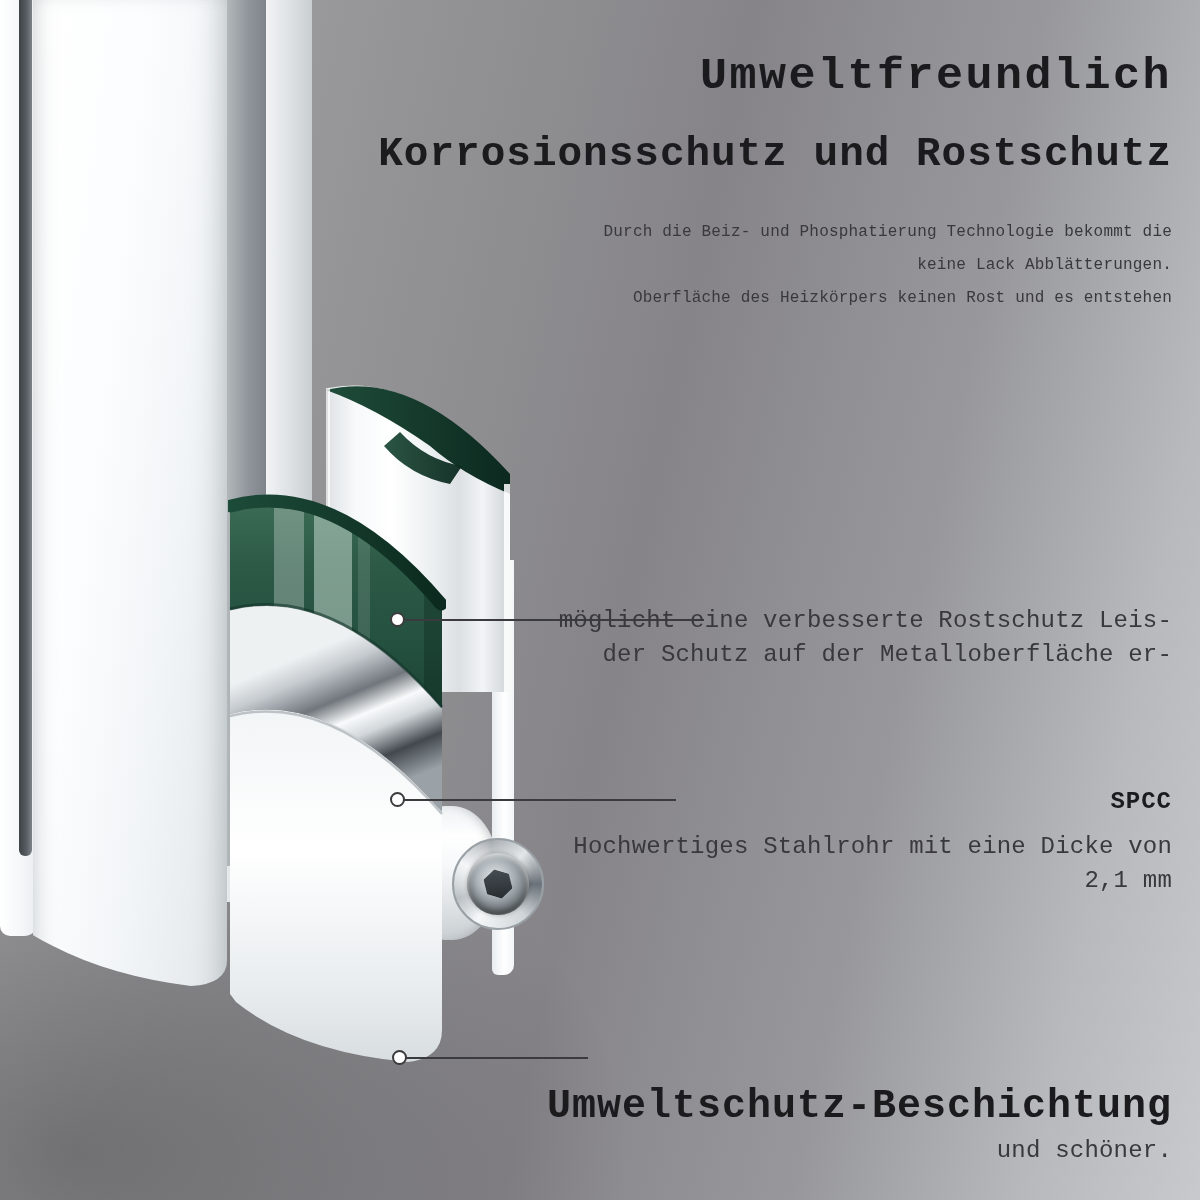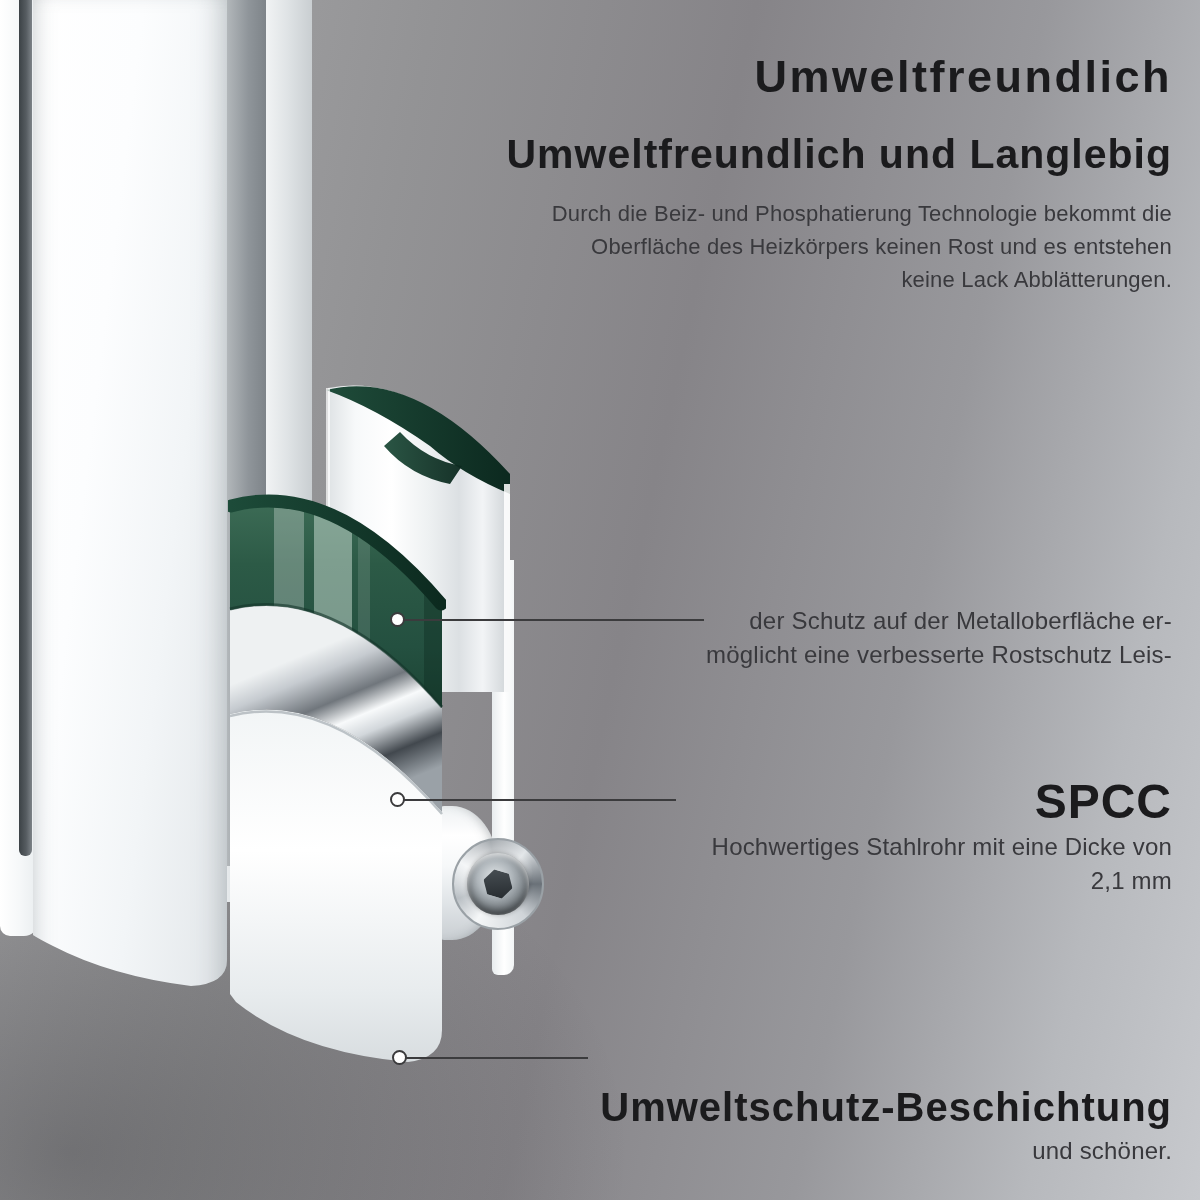--- a/index.html
+++ b/index.html
@@ -1,18 +1,18 @@
 <!DOCTYPE html>
 <html><head>
 <meta charset="utf-8">
 <style>
   html,body{margin:0;padding:0;}
   .canvas{
     position:relative;width:1200px;height:1200px;overflow:hidden;
-    font-family:Liberation Sans, sans-serif;
+    font-family:Liberation Mono, monospace;
     background:
       radial-gradient(ellipse 900px 640px at 6% 96%, rgba(28,28,32,0.32), rgba(28,28,32,0) 62%),
       linear-gradient(102deg,#a9a9ab 0%,#939395 30%,#868488 52%,#98989c 72%,#b7b9bd 88%,#c7c9cd 100%);
   }
   .abs{position:absolute;}
   
   .panel-sliver{left:0;top:0;width:38px;height:936px;z-index:2;
     background:linear-gradient(90deg,#ffffff 0%,#f6f8f9 50%,#e9edef 100%);
     border-radius:0 0 14px 10px;}
   .panel-darkline{left:19px;top:0;width:13px;height:856px;z-index:3;
@@ -50,23 +50,23 @@
     clip-path:polygon(25% 4%,75% 4%,100% 50%,75% 96%,25% 96%,0% 50%);}
   .cutaway-svg{left:228px;top:490px;width:218px;height:590px;z-index:5;}
   
   .c-line{height:2px;background:#3b3b3d;z-index:6;}
   .c-dot{width:15px;height:15px;border-radius:50%;background:#ffffff;
     border:2px solid #3b3b3d;box-sizing:border-box;z-index:6;}
   
   .t-right{right:28px;text-align:right;z-index:7;color:#1b1b1d;}
   .hero-h1{font-size:45px;font-weight:bold;line-height:54px;letter-spacing:2.5px;}
   .hero-h2{font-size:41px;font-weight:bold;line-height:48px;letter-spacing:1px;margin-top:26px;}
-  .hero-para{margin-top:19px;font-size:22px;line-height:33px;color:#39393d;letter-spacing:.2px;}
+  .hero-para{margin-top:38px;font-size:16px;line-height:33px;color:#39393d;letter-spacing:.2px;}
   .sec-title{font-size:40px;font-weight:bold;letter-spacing:1px;line-height:46px;}
-  .sec-title-sm{font-size:48px;font-weight:bold;letter-spacing:1px;line-height:40px;}
+  .sec-title-sm{font-size:24px;font-weight:bold;letter-spacing:1px;line-height:40px;}
   .sec-desc{margin-top:8px;font-size:24px;line-height:34px;color:#39393d;letter-spacing:.2px;}
 </style>
 </head>
 <body>
 
 <div class="canvas">
 
   <div class="abs panel-sliver"></div>
   <div class="abs panel-darkline"></div>
   <div class="abs panel-main"></div>
@@ -153,32 +153,32 @@
   <div class="abs c-line" style="left:404px;top:619px;width:300px;"></div>
 
   <div class="abs c-dot" style="left:390px;top:792px;"></div>
   <div class="abs c-line" style="left:404px;top:799px;width:272px;"></div>
 
   <div class="abs c-dot" style="left:392px;top:1050px;"></div>
   <div class="abs c-line" style="left:406px;top:1057px;width:182px;"></div>
 
   <div class="abs t-right" style="top:50px;">
     <div class="hero-h1">Umweltfreundlich</div>
-    <div class="hero-h2">Umweltfreundlich und Langlebig</div>
+    <div class="hero-h2">Korrosionsschutz und Rostschutz</div>
     <div class="hero-para">
       <div>Durch die Beiz- und Phosphatierung Technologie bekommt die</div>
+      <div>keine Lack Abblätterungen.</div>
       <div>Oberfläche des Heizkörpers keinen Rost und es entstehen</div>
-      <div>keine Lack Abblätterungen.</div>
     </div>
   </div>
 
   <div class="abs t-right" style="top:596px;">
     <div class="sec-desc">
+      <div>möglicht eine verbesserte Rostschutz Leis-</div>
       <div>der Schutz auf der Metalloberfläche er-</div>
-      <div>möglicht eine verbesserte Rostschutz Leis-</div>
     </div>
   </div>
 
   <div class="abs t-right" style="top:782px;">
     <div class="sec-title-sm">SPCC</div>
     <div class="sec-desc">
       <div>Hochwertiges Stahlrohr mit eine Dicke von</div>
       <div>2,1 mm</div>
     </div>
   </div>

